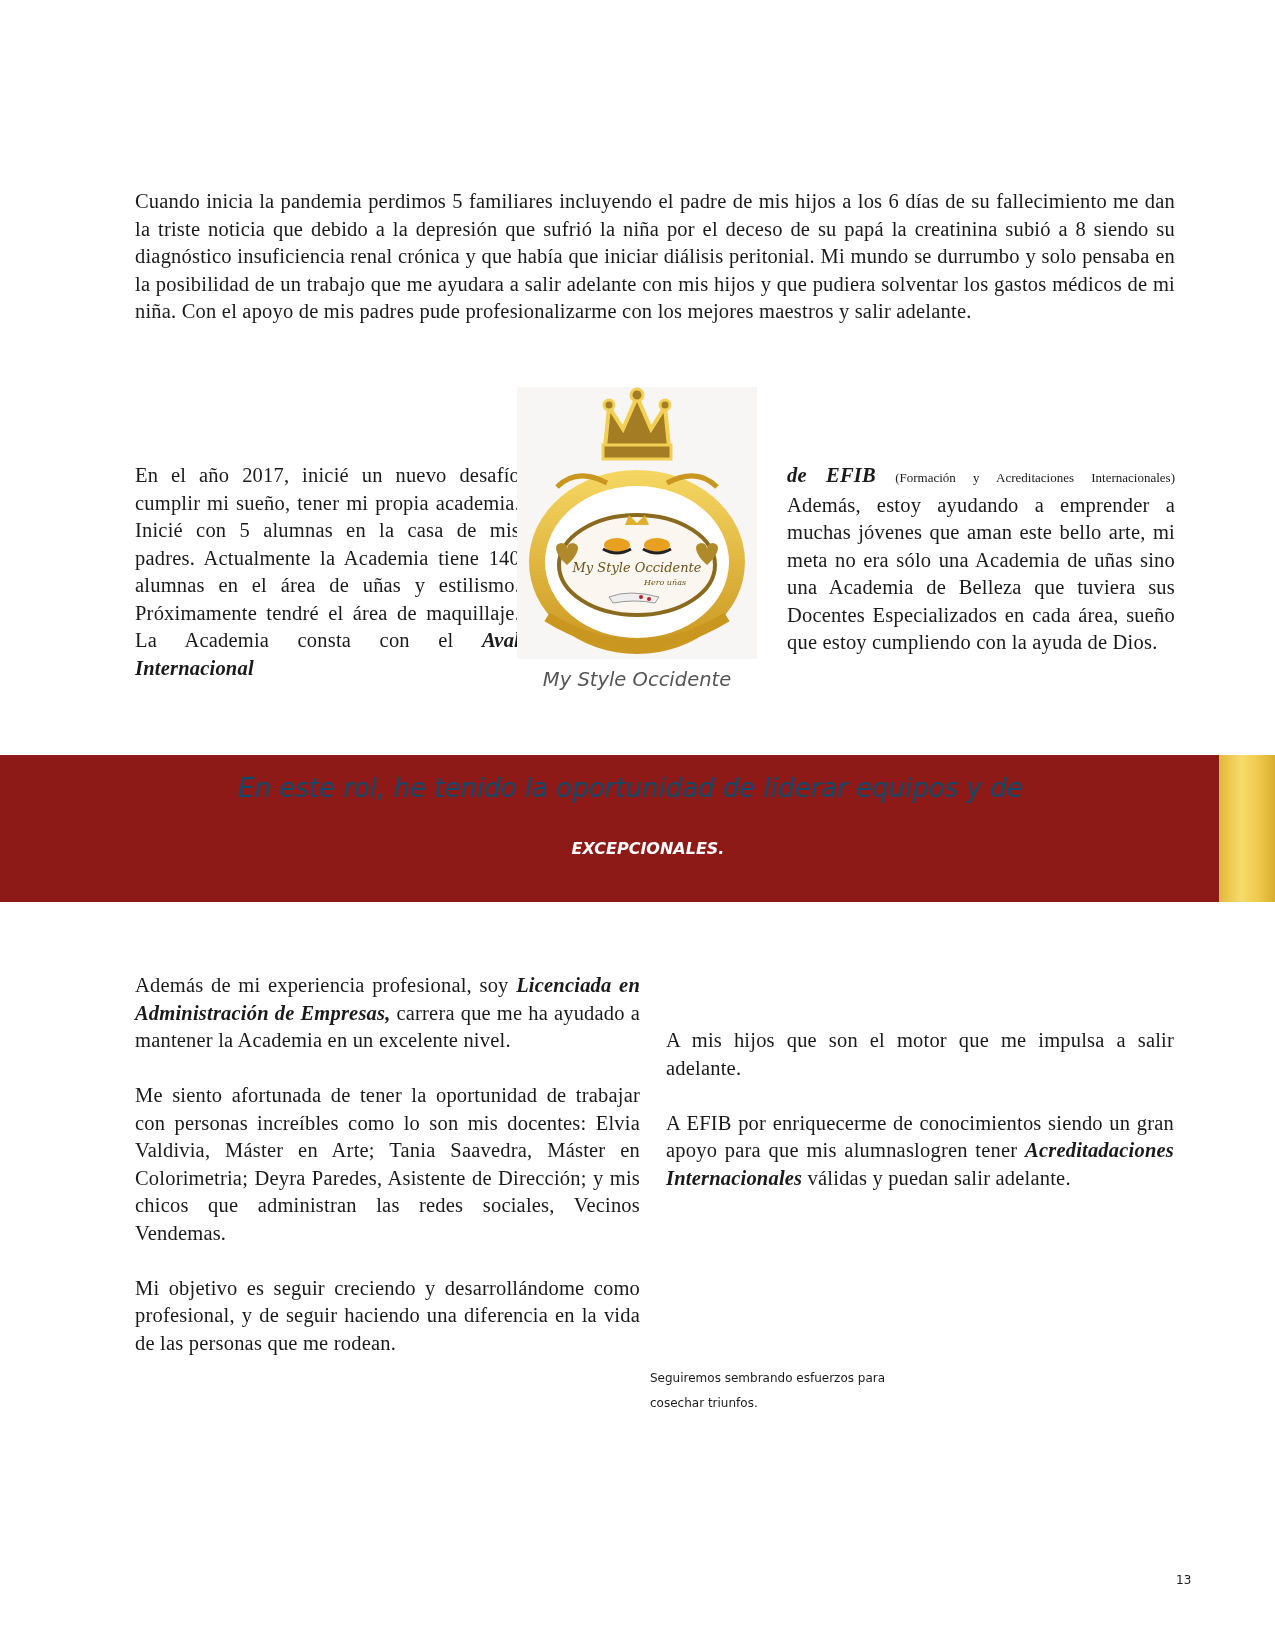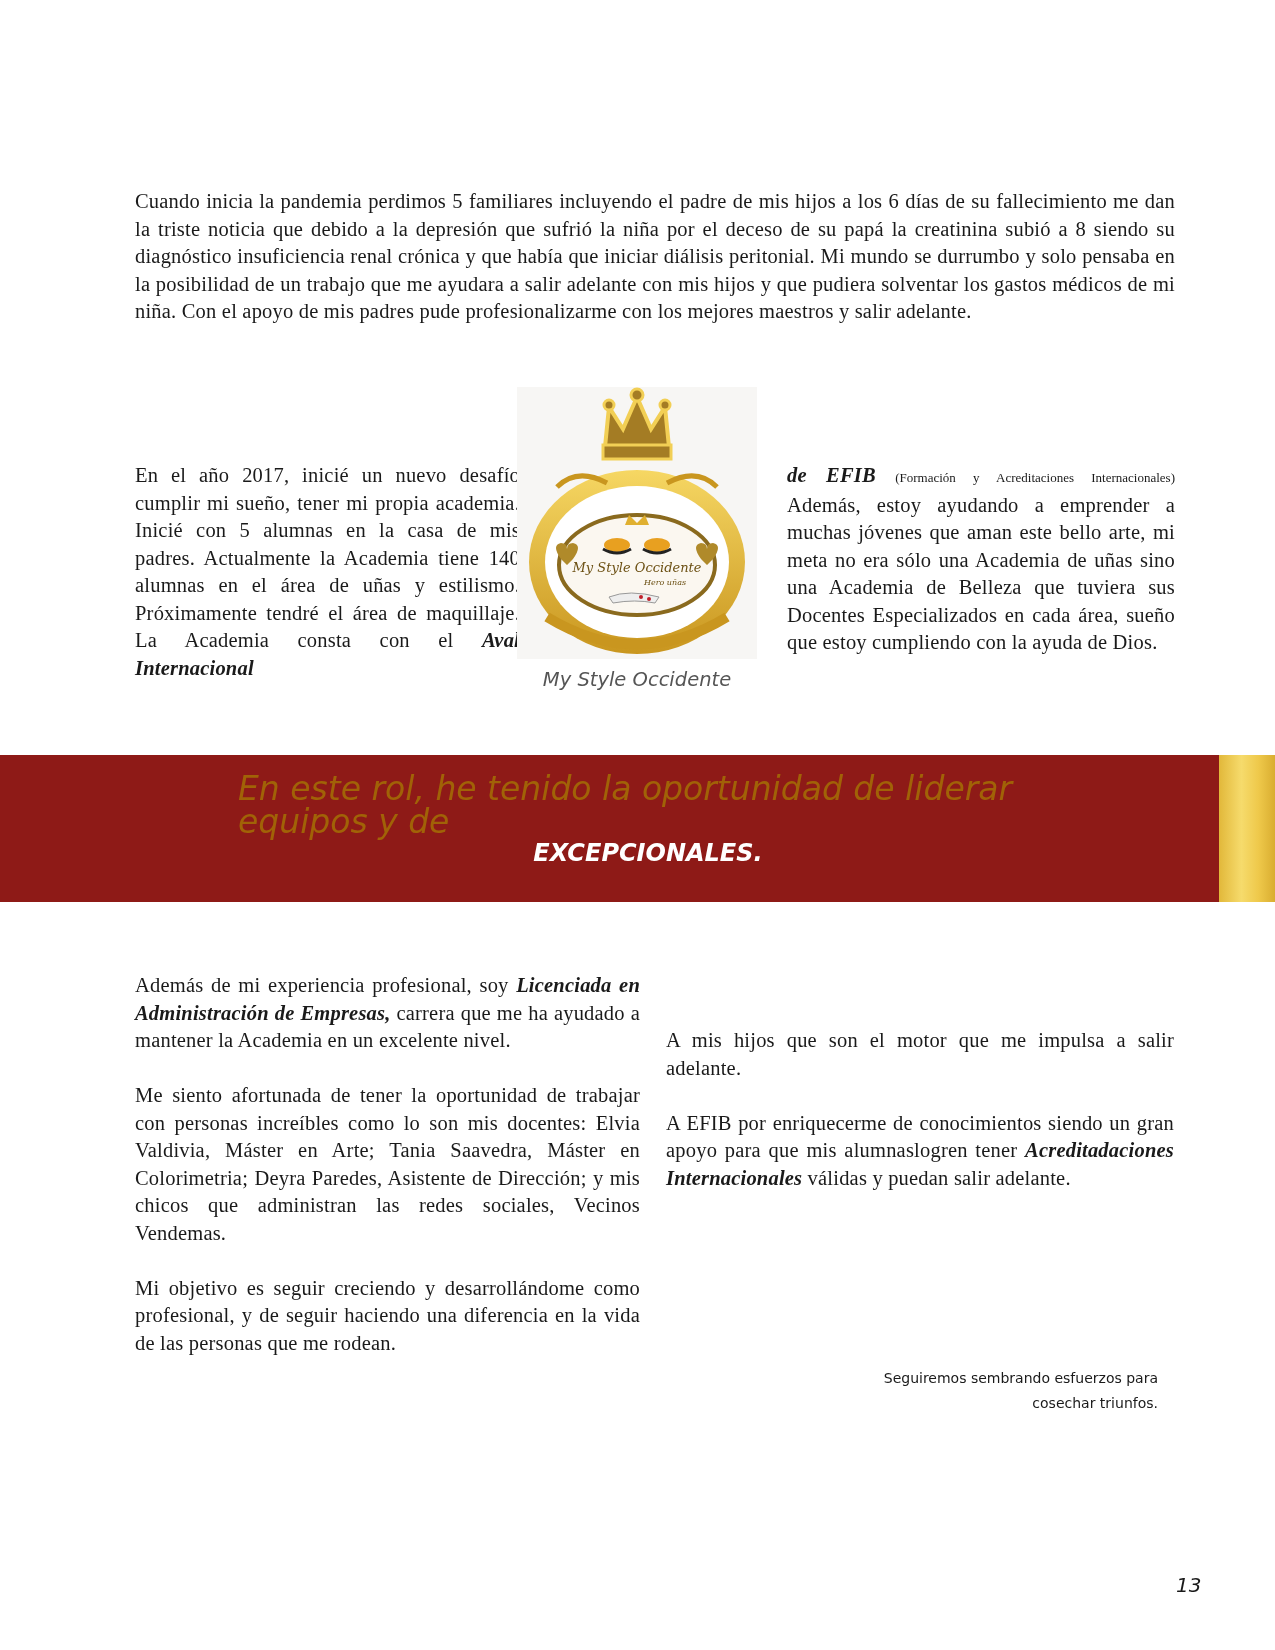--- a/index.html
+++ b/index.html
@@ -11,30 +11,30 @@
   .small { font-size:13px; letter-spacing:0; }
   #intro { left:119px; top:172px; width:1040px; }
   #col1 { left:119px; top:446px; width:385px; }
   #col2 { left:771px; top:446px; width:388px; }
   #logo-box { position:absolute; left:517px; top:387px; width:240px; height:272px; background:#f7f6f4; }
   #caption { position:absolute; left:517px; top:668px; width:240px; text-align:center;
              font-style:italic; font-size:19.5px; color:#555; }
   #banner { position:absolute; left:0; top:755px; width:1219px; height:147px; background:#8e1a17; }
   #gold-strip { position:absolute; left:1219px; top:755px; width:56px; height:147px;
                 background:linear-gradient(90deg,#e2b83a 0%,#f6db6c 40%,#efc94b 70%,#d9ad30 100%); }
-  #banner-text { position:absolute; left:238px; top:772px; width:800px; color:#a16207;
-                 font-style:italic; font-size:33px; line-height:33px; font-weight:300; }
+  #banner-text { position:absolute; left:238px; top:772px; width:800px; color:#0c4a6e;
+                 font-style:italic; font-size:26px; line-height:33px; font-weight:300; }
   #banner-emph { position:absolute; left:238px; top:839px; width:800px; text-align:center; color:#fff;
-                 font-style:italic; font-weight:bold; font-size:24px; padding-left:10px; }
+                 font-style:italic; font-weight:bold; font-size:16px; padding-left:10px; }
   #bl { left:119px; top:956px; width:505px; }
   #br { left:650px; top:956px; width:508px; }
   .gap { display:block; height:27.5px; }
-  #closing { position:absolute; left:650px; top:1366px; width:508px; text-align:right;
-             font-size:14px; line-height:25px; }
-  #page-num { position:absolute; left:1176px; top:1573px; font-size:20px;font-style:italic; }
+  #closing { position:absolute; left:650px; top:1366px; width:508px; text-align:left;
+             font-size:12px; line-height:25px; }
+  #page-num { position:absolute; left:1176px; top:1573px; font-size:12px; }
 </style>
 </head>
 <body>
 
 <p class="para" id="intro">Cuando inicia la pandemia perdimos 5 familiares incluyendo el padre de mis hi­jos a los 6 días de su fallecimiento me dan la triste noticia que debido a la depre­sión que sufrió la niña por el deceso  de su papá la creatinina subió a 8 siendo su diagnóstico insuficiencia renal crónica y que había que iniciar diálisis peritonial. Mi mundo se durrumbo y solo pensaba en la posibilidad de un trabajo que me ayuda­ra a salir adelante con mis hijos y que pudiera solventar los gastos médicos de mi niña. Con el apoyo de mis padres pude profesionalizarme con los mejores maestros y salir ade­lante.</p>
 
 <p class="para" id="col1"><span>En el año 2017, inicié un nuevo desafío cumplir mi sueño, tener mi propia academia. Inicié con 5 alumnas en la casa de mis padres. Actualmente la Academia tiene 140 alumnas en el área de uñas y estilismo. Próximamente tendré el área de maquillaje. La Academia consta con el </span><span class="bi">Aval Internacional</span></p>
 
 <div id="logo-box">
   <svg width="240" height="272" viewBox="0 0 240 272">

